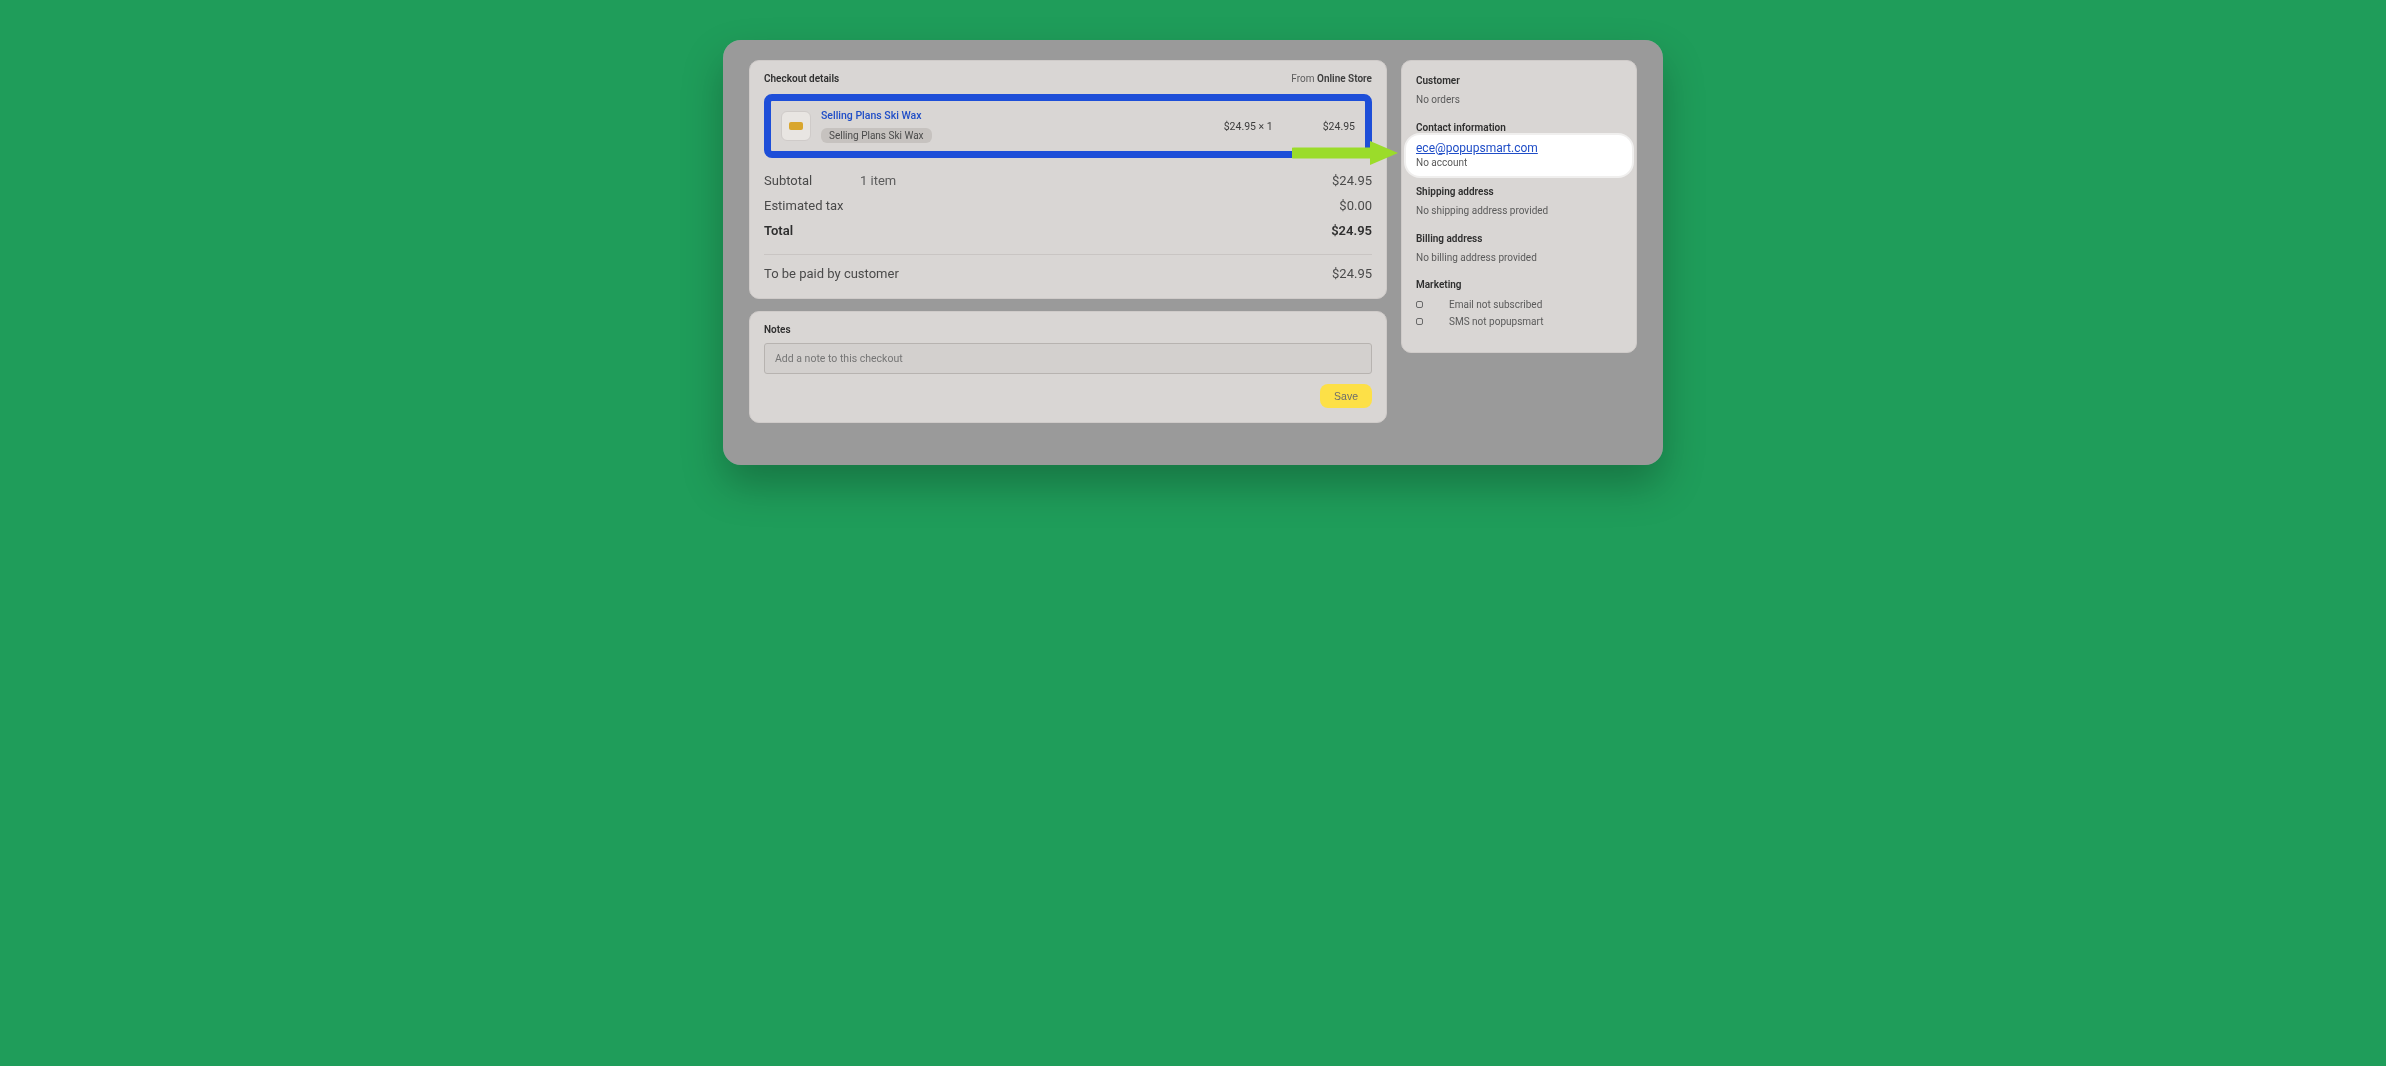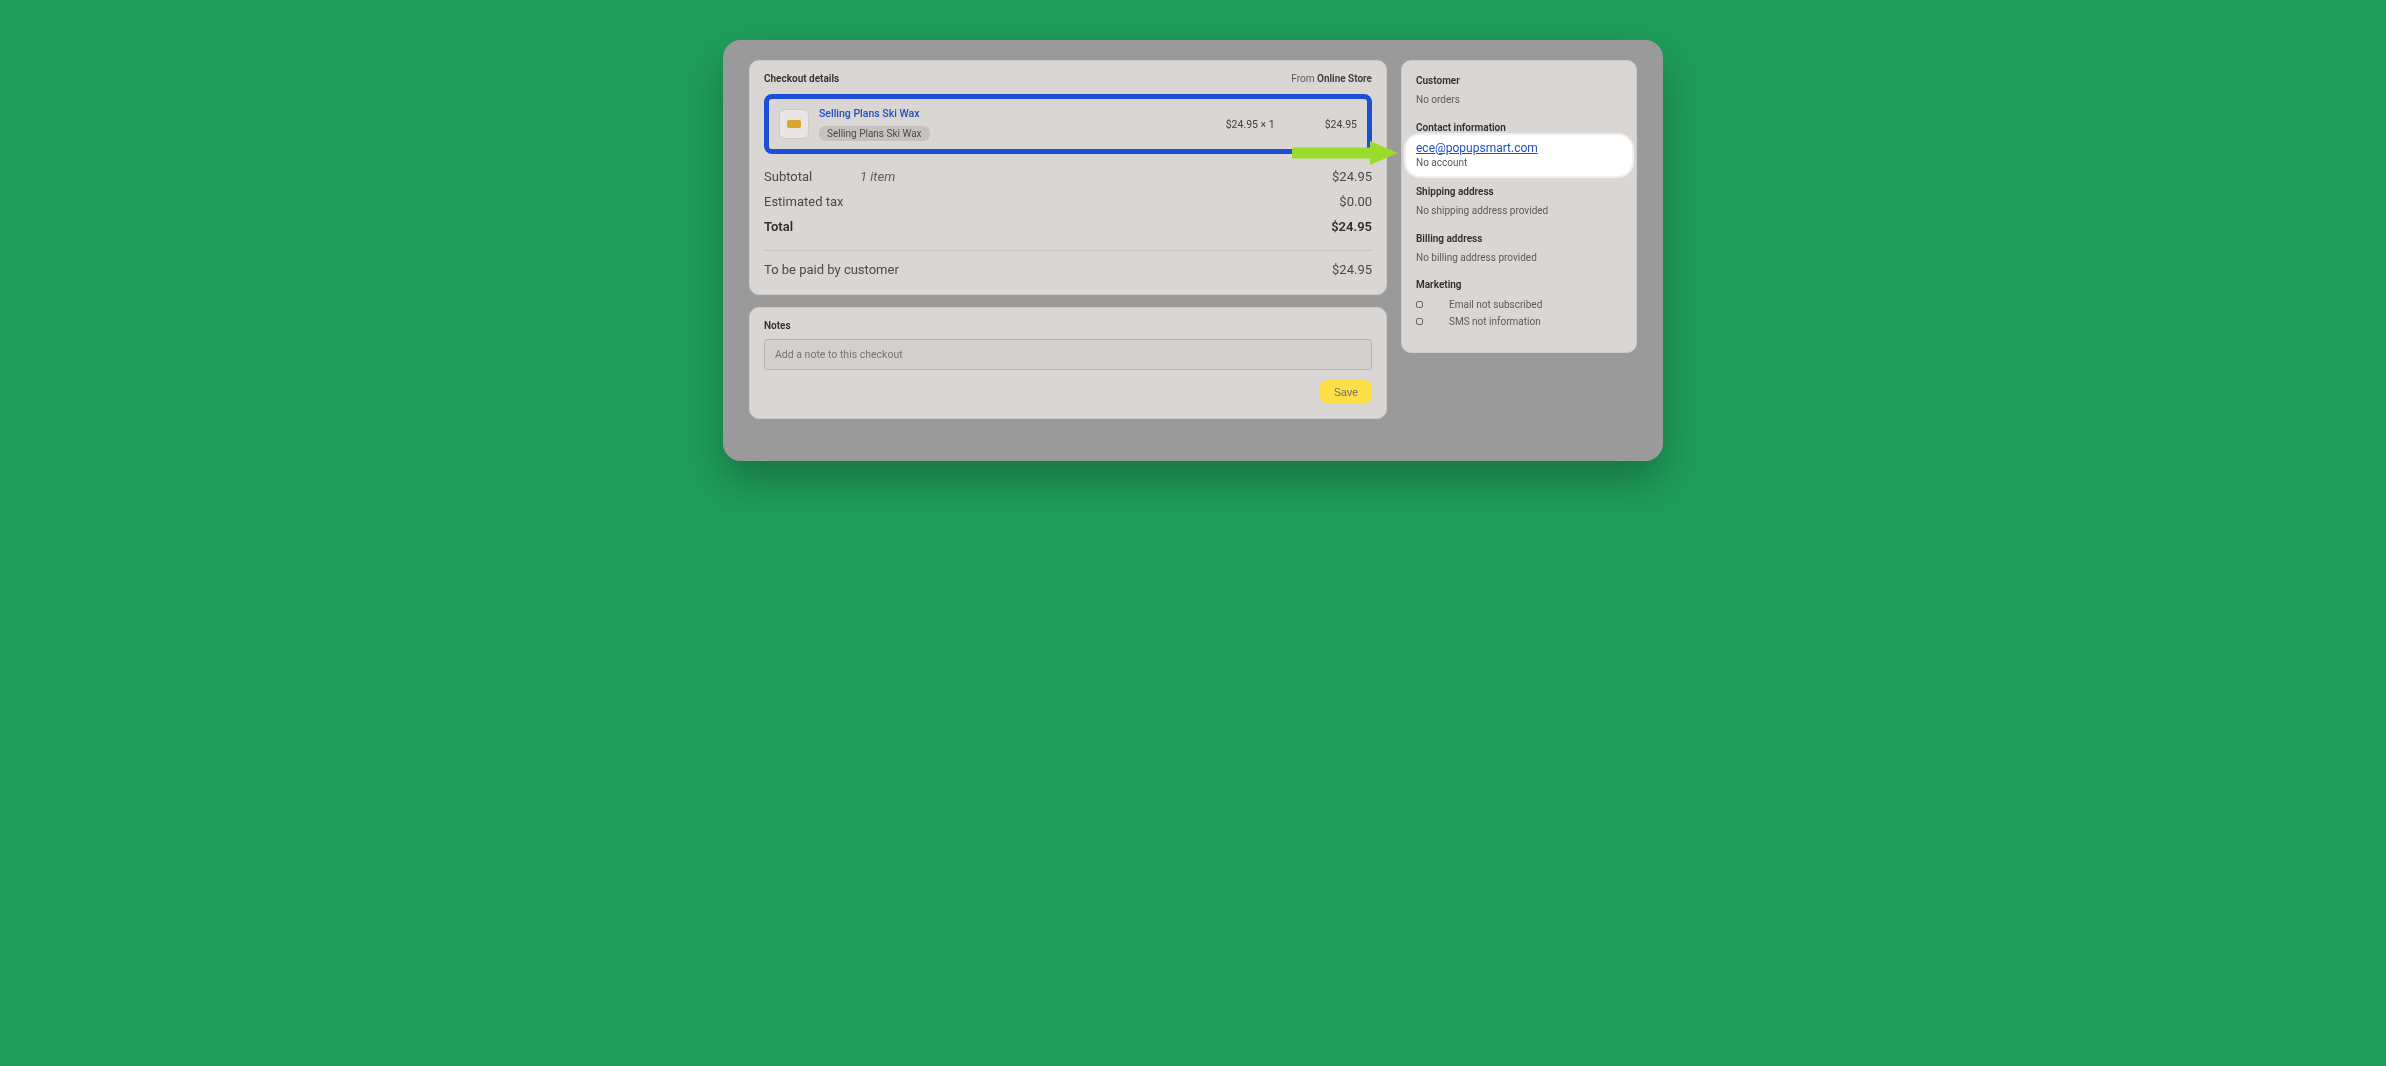--- a/index.html
+++ b/index.html
@@ -36,40 +36,40 @@
     position:relative;
   }
   .card-header {
     display:flex; justify-content:space-between; align-items:baseline;
     margin-bottom:10px;
   }
   .card-title { font-weight:600; font-size:10px; color:#2f2f2f; }
   .fromline { font-size:10px; color:#5c5c5c; }
   .fromline b { font-weight:600; color:#3c3c3c; }
   .product-row {
-    border:5px solid #1d4ed8; border-radius:8px;
+    border:7px solid #1d4ed8; border-radius:8px;
     padding:8px 10px; display:flex; align-items:center; gap:10px;
     margin-bottom:10px;
   }
   .thumb {
     width:30px; height:30px; background:#e8e5e2; border:1px solid #cfcbc9;
     border-radius:6px; display:flex; align-items:center; justify-content:center;
   }
   .wax { width:14px; height:8px; background:#d9a62e; border-radius:2px; }
   .prod-main { flex:1; }
   .prod-link { color:#1f4dc7; font-weight:500; font-size:10.5px; cursor:pointer; }
   .variant-badge {
     display:inline-block; margin-top:6px; background:#c6c2bf;
     border-radius:6px; padding:2px 8px; font-size:10px; color:#4a4a4a;
   }
   .prod-price-each { font-size:10.5px; color:#3c3c3c; margin-right:40px; }
   .prod-price-total { font-size:10.5px; color:#3c3c3c; }
   .sumrow { display:flex; font-size:13px; color:#4a4a4a; padding:5px 0; }
   .sumrow .label { width:96px; }
-  .sumrow .detail { flex:1; color:#5c5c5c;font-style:italic; }
+  .sumrow .detail { flex:1; color:#5c5c5c; }
   .sumrow .amount { text-align:right; }
   .sumrow.total { font-weight:600; color:#2f2f2f; padding-bottom:12px; }
   .divider { border-top:1px solid #c9c5c3; margin:4px 0 6px; }
   .notes-input {
     width:100%; border:1px solid #b7b3b0; background:#d3d0ce;
     border-radius:3px; padding:8px 10px; font-size:10.5px; color:#6e6e6e;
     margin-top:8px; font-family:inherit;
   }
   .save-btn {
     float:right; margin-top:10px; background:#fde047; color:#6c6c6c;
@@ -200,21 +200,21 @@
 
         <div class="side-section" style="margin-bottom:8px;">
           <div class="side-heading">Marketing</div>
           <ul class="bullets">
             <li>
               <span class="bullet-square"></span>
               <span>Email not subscribed</span>
             </li>
             <li>
               <span class="bullet-square"></span>
-              <span>SMS not information</span>
+              <span>SMS not popupsmart</span>
             </li>
           </ul>
         </div>
 
       </div>
     </div>
 
   </div>
 </div>
 

